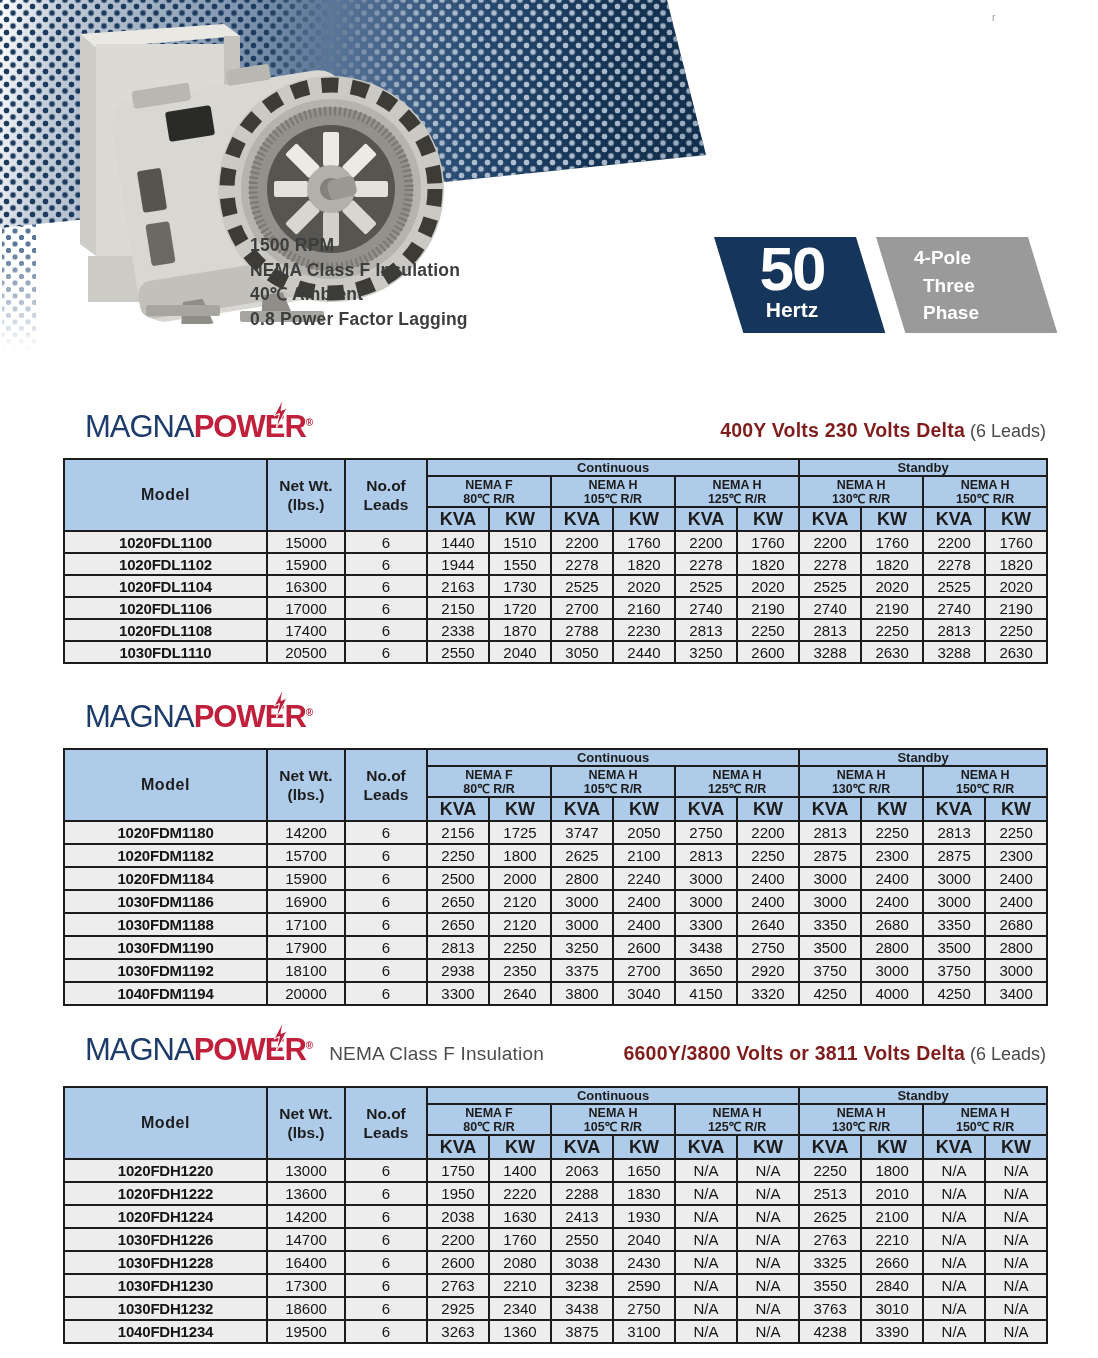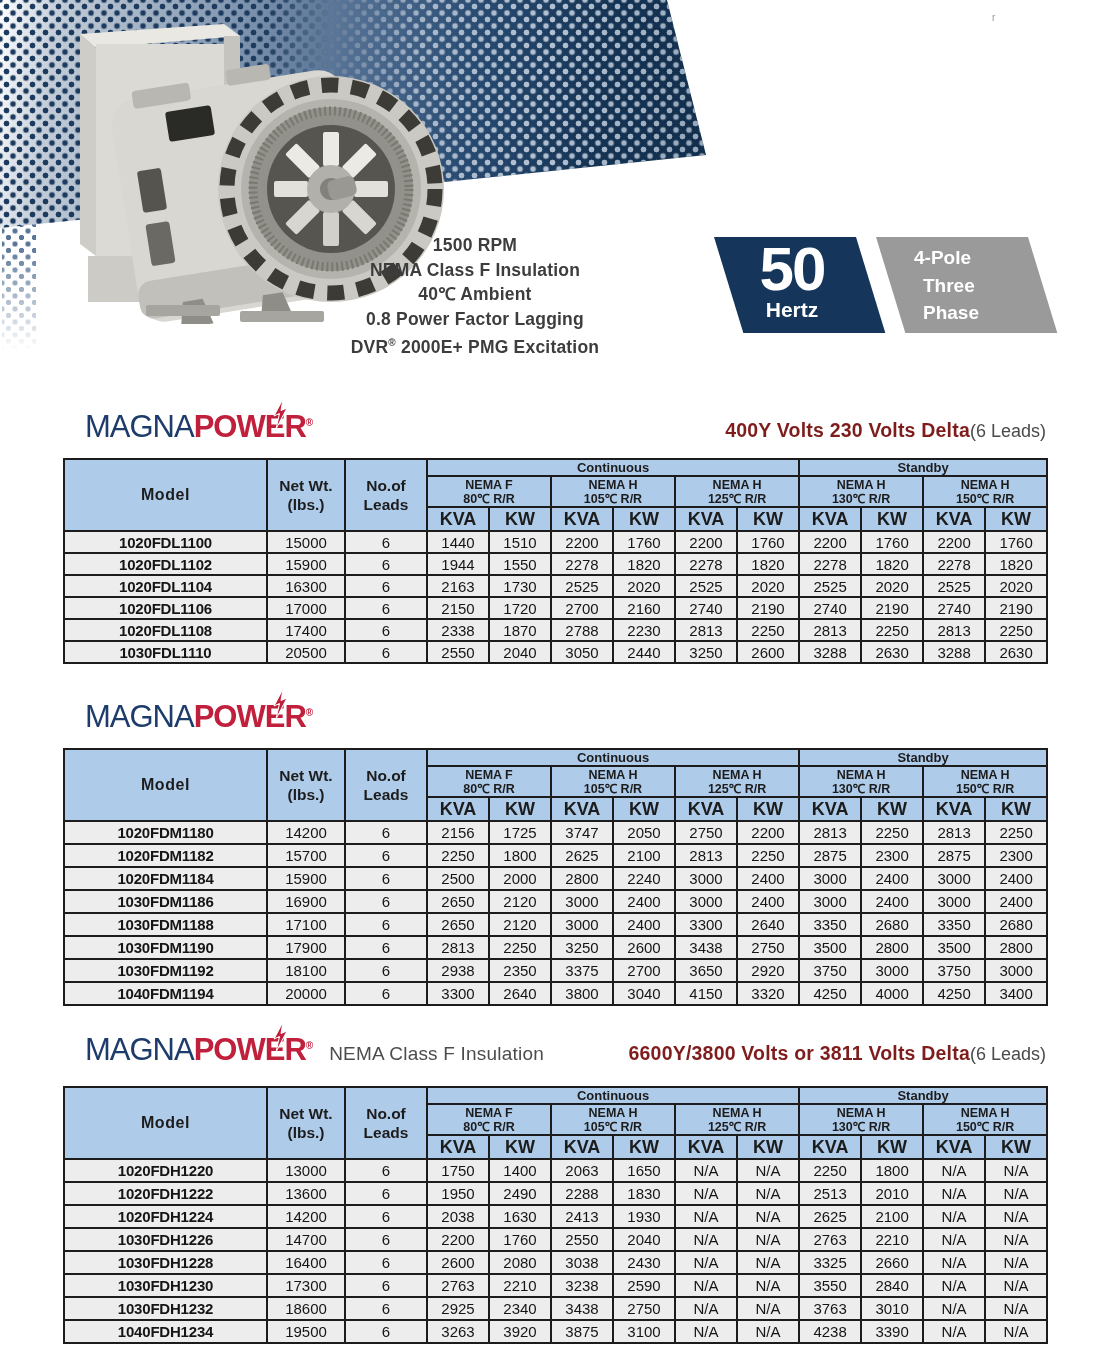--- a/index.html
+++ b/index.html
@@ -23,21 +23,21 @@
     -webkit-mask-image:linear-gradient(97deg,transparent 36%,rgba(0,0,0,.9) 58%,#000 75%,rgba(0,0,0,.8) 100%);
     mask-image:linear-gradient(97deg,transparent 36%,rgba(0,0,0,.9) 58%,#000 75%,rgba(0,0,0,.8) 100%);}
   .left-dots{position:absolute;left:2px;top:140px;width:34px;height:210px;z-index:0;opacity:.85;
     background-image:radial-gradient(#3d5e86 2.4px,transparent 3px),radial-gradient(#3d5e86 2.4px,transparent 3px);
     background-size:13px 13px;background-position:0 0,6.5px 6.5px;
     -webkit-mask-image:linear-gradient(to bottom,#000 50%,transparent 100%);
     mask-image:linear-gradient(to bottom,#000 50%,transparent 100%);}
   .generator{position:absolute;left:28px;top:6px;width:430px;height:318px;z-index:2;}
   .stray{position:absolute;left:992px;top:12px;font-size:10px;color:#9a9a9a;z-index:1;}
 
-  .specs{position:absolute;left:250px;top:233px;width:450px;z-index:3;text-align:center;
+  .specs{position:absolute;left:250px;top:233px;width:450px;z-index:3;text-align:left;
     font-weight:bold;font-size:17.5px;line-height:24.5px;color:#3d3d3d;letter-spacing:.2px;}
   .specs sup{font-size:10px;}
 
   .badge{position:absolute;top:237px;height:96px;z-index:3;transform:skewX(17deg);transform-origin:0 0;}
   .badge-navy{left:714px;width:142px;background:#16355a;}
   .badge-gray{left:876px;width:152px;background:#9a9a9a;}
   .badge-inner{position:absolute;inset:0;transform:skewX(-17deg);transform-origin:0 0;color:#fff;text-align:center;}
   .hz-val{font-size:62px;font-weight:bold;line-height:58px;margin-top:3px;letter-spacing:-2px;padding-left:14px;}
   .hz-unit{font-size:21px;font-weight:bold;line-height:22px;margin-top:1px;padding-left:14px;}
   .gray-inner{text-align:left;padding:7px 0 0 38px;font-weight:bold;font-size:19px;line-height:27.5px;}
@@ -52,21 +52,21 @@
 
   .logo{position:relative;font-size:31px;letter-spacing:-1px;line-height:30px;white-space:nowrap;}
   .logo .magna{color:#1d3c6b;font-weight:400;}
   .logo .power{color:#c0203b;font-weight:bold;margin-top:6px;}
   .logo .reg{color:#c0203b;font-size:10px;font-weight:bold;letter-spacing:0;}
   .logo .bolt{position:absolute;top:-9px;right:24px;width:16px;height:30px;}
 
   .pre-note{margin-left:16px;font-size:19px;color:#4c4c4c;letter-spacing:.2px;}
   .tbl-title{margin-left:auto;white-space:nowrap;}
   .t-bold{font-size:19.5px;font-weight:bold;color:#7f1d1d;white-space:pre;letter-spacing:.2px;}
-  .t-light{font-weight:400;color:#4a4a4a;font-size:18px;}
+  .t-light{font-weight:400;color:#4a4a4a;font-size:18px;margin-left:5px;}
 
   
   .spec-table{border-collapse:collapse;table-layout:fixed;width:983px;}
   .spec-table th,.spec-table td{border:2px solid #1c1c1c;padding:0;text-align:center;overflow:hidden;}
   .spec-table thead th{background:#aecbea;color:#1c1c1c;font-weight:bold;}
   .h-band{height:15px;font-size:13px;}
   .h-temp{height:29px;font-size:12.5px;line-height:14px;}
   .h-unit{height:22px;font-size:18px;}
   .h-model{font-size:16px;letter-spacing:.6px;}
   .h-two{font-size:15.5px;line-height:19.5px;}
@@ -124,21 +124,20 @@
       <rect x="300" y="172" width="28" height="20" rx="6" fill="#9a9892" transform="rotate(-14 314 182)"></rect>
     </svg>
 
     <div class="stray">r</div>
 
     <div class="specs">
       <div class="spec-line">1500 RPM</div>
       <div class="spec-line">NEMA Class F Insulation</div>
       <div class="spec-line">40℃ Ambient</div>
       <div class="spec-line">0.8 Power Factor Lagging</div>
-      <div class="spec-line"><span>DVR</span><sup>®</sup><span> 2000E+ PMG Excitation</span></div>
     </div>
 
     <div class="badge badge-navy">
       <div class="badge-inner">
         <div class="hz-val">50</div>
         <div class="hz-unit">Hertz</div>
       </div>
     </div>
     <div class="badge badge-gray">
       <div class="badge-inner gray-inner">
@@ -547,21 +546,21 @@
               <td>2250</td>
               <td>1800</td>
               <td>N/A</td>
               <td>N/A</td>
             </tr>
             <tr>
               <td class="model-cell">1020FDH1222</td>
               <td class="wt-cell">13600</td>
               <td class="leads-cell">6</td>
               <td>1950</td>
-              <td>2490</td>
+              <td>2220</td>
               <td>2288</td>
               <td>1830</td>
               <td>N/A</td>
               <td>N/A</td>
               <td>2513</td>
               <td>2010</td>
               <td>N/A</td>
               <td>N/A</td>
             </tr>
             <tr>
@@ -637,21 +636,21 @@
               <td>3763</td>
               <td>3010</td>
               <td>N/A</td>
               <td>N/A</td>
             </tr>
             <tr>
               <td class="model-cell">1040FDH1234</td>
               <td class="wt-cell">19500</td>
               <td class="leads-cell">6</td>
               <td>3263</td>
-              <td>3920</td>
+              <td>1360</td>
               <td>3875</td>
               <td>3100</td>
               <td>N/A</td>
               <td>N/A</td>
               <td>4238</td>
               <td>3390</td>
               <td>N/A</td>
               <td>N/A</td>
             </tr>
           </tbody>

